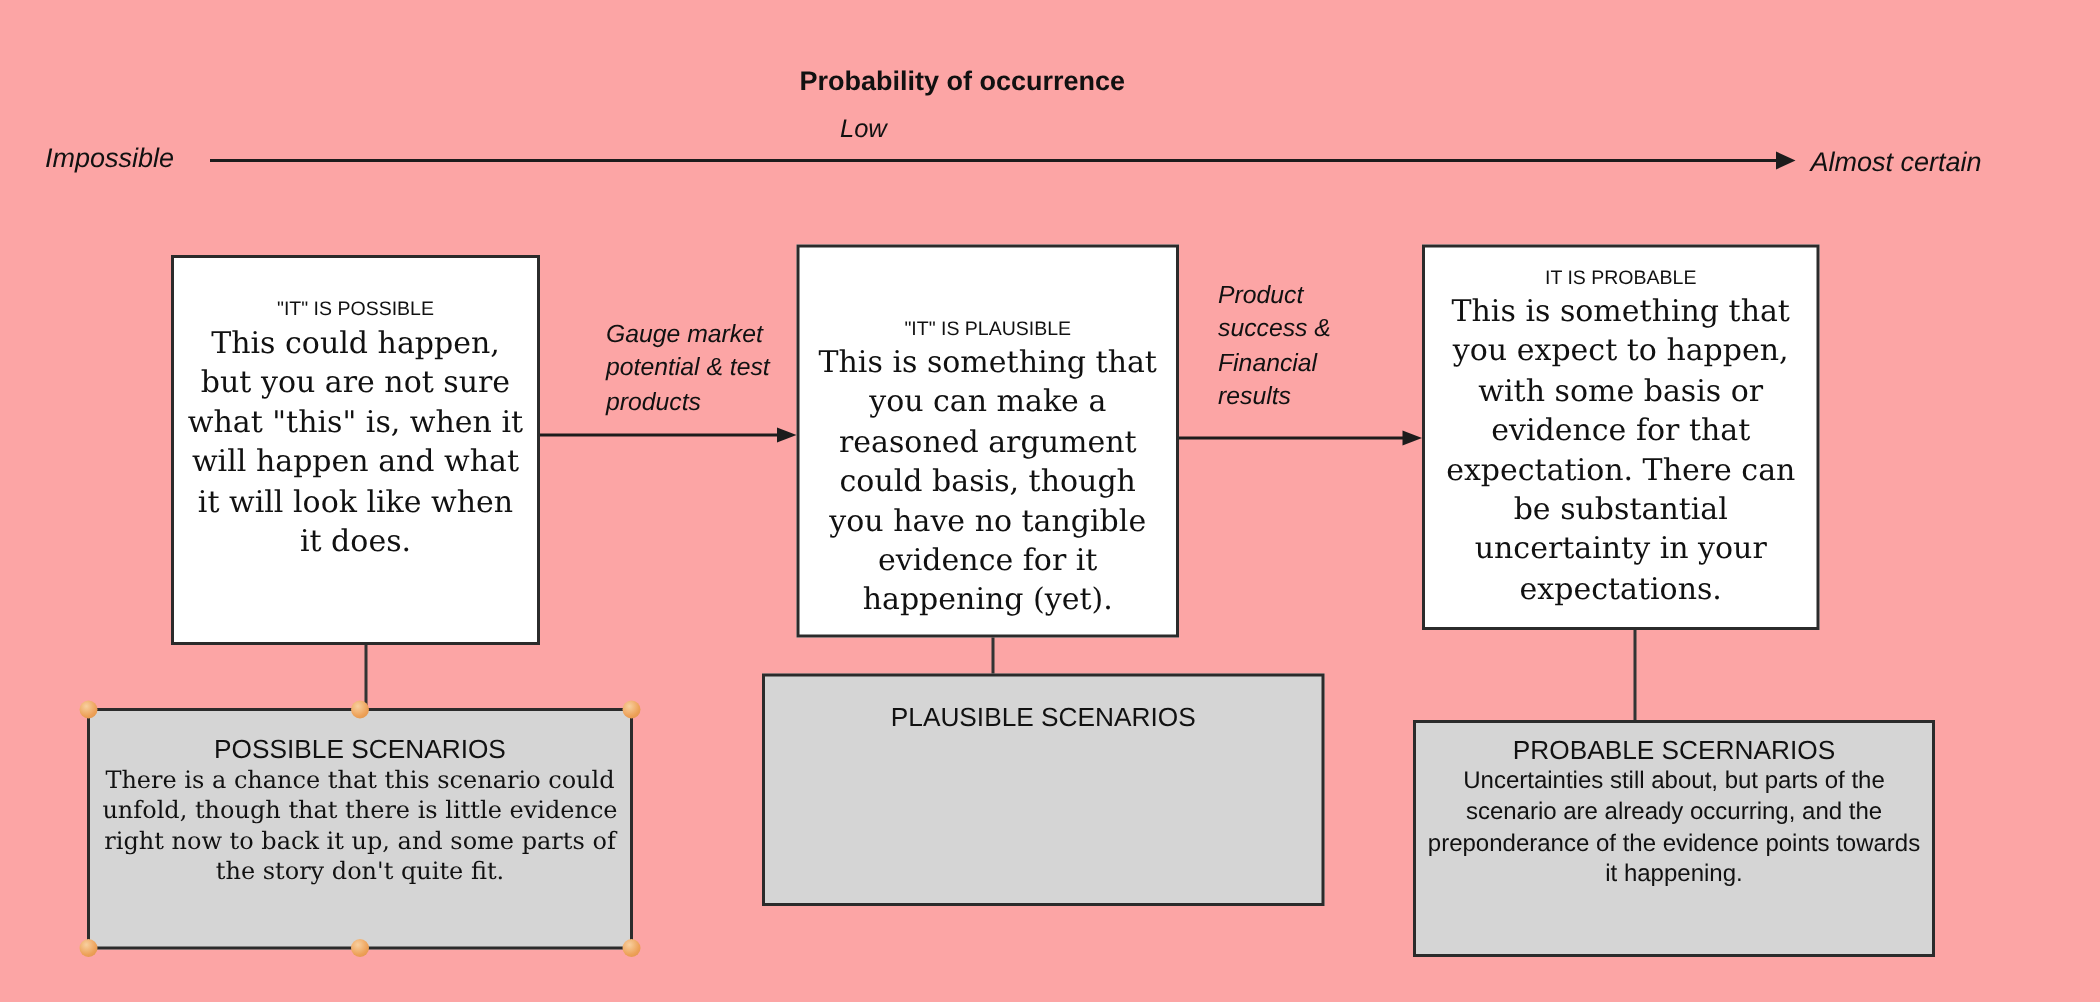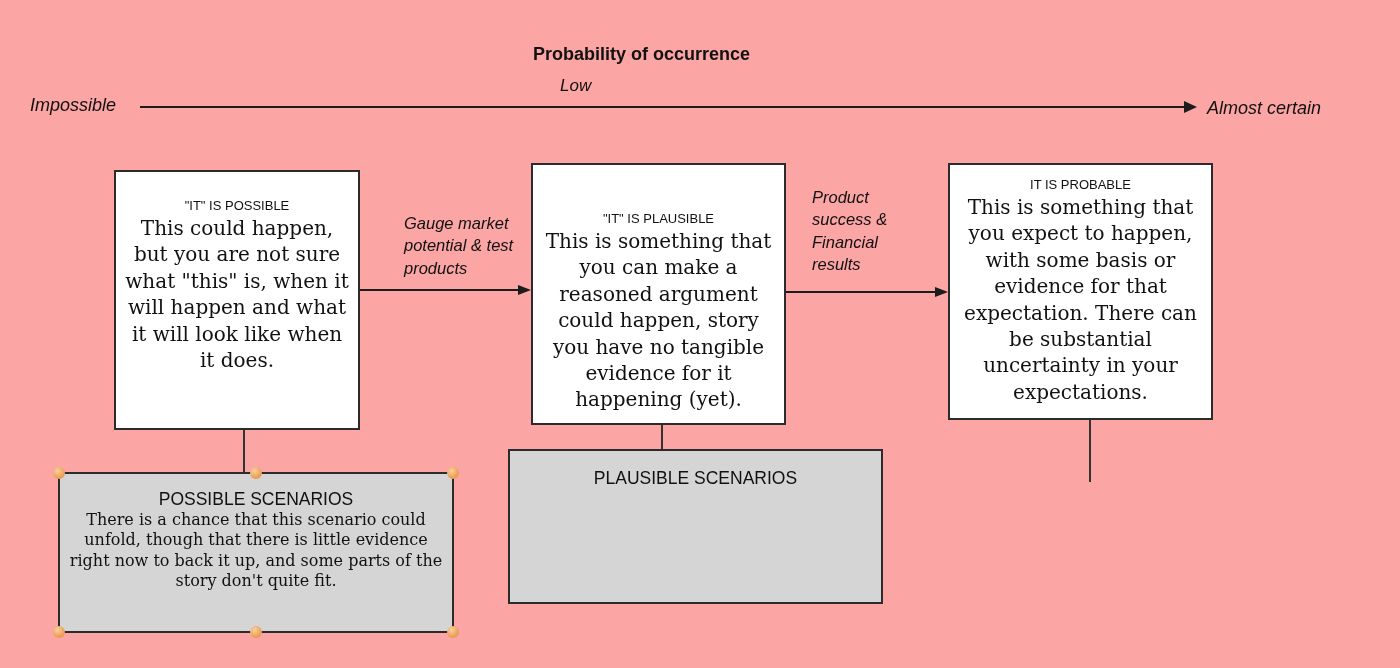--- a/index.html
+++ b/index.html
@@ -33,21 +33,21 @@
   .alabel { position:absolute; font-style:italic; font-size:16.5px; line-height:1.35; white-space:pre-line; }
   .al1 { left:372px; top:212px;margin-left:32px; }
   .al2 { left:812px; top:186px; }
   
   .connector { position:absolute; width:2px; background:#333; }
   .c1 { left:243px;  top:430px; height:44px; }
   .c2 { left:661px;  top:425px; height:52px; }
   .c3 { left:1089px; top:420px; height:62px; }
   
   .gbox { position:absolute; background:#d5d5d5; border:2px solid #2b2b2b; box-sizing:border-box; text-align:center; }
-  .g1 { left:58px;  top:472px; width:396px; height:161px; padding:15px 2px 0 2px; }
+  .g1 { left:58px;  top:472px; width:364px; height:161px; padding:15px 2px 0 2px; }
   .g2 { left:508px; top:449px; width:375px; height:155px; padding:17px 2px 0 2px; }
   .g3 { left:942px; top:480px; width:348px; height:158px; padding:8px 2px 0 2px; }
   .gtitle { font-size:17.5px; }
   .gbody-serif { font-family:"DejaVu Serif", serif; font-size:16px; line-height:1.28; }
   .gbody-sans  { font-size:16px; line-height:1.3; }
   
   .handle { position:absolute; width:12px; height:12px; border-radius:50%;
             background:radial-gradient(circle at 38% 32%, #f8d0a0, #eda158 60%, #dd9045); z-index:5; }
   .h-tl { left:-7px; top:-7px; }
   .h-tm { left:calc(50% - 6px); top:-7px; }
@@ -67,21 +67,21 @@
   <div class="axis-line"></div>
   <div class="axis-head"></div>
   <div class="axis-right">Almost certain</div>
 
   <div class="wbox b1">
     <div class="wtitle">"IT" IS POSSIBLE</div>
     <div class="wbody">This could happen, but you are not sure what "this" is, when it will happen and what it will look like when it does.</div>
   </div>
   <div class="wbox b2">
     <div class="wtitle">"IT" IS PLAUSIBLE</div>
-    <div class="wbody">This is something that you can make a reasoned argument could happen, story you have no tangible evidence for it happening (yet).</div>
+    <div class="wbody">This is something that you can make a reasoned argument could basis, though you have no tangible evidence for it happening (yet).</div>
   </div>
   <div class="wbox b3">
     <div class="wtitle">IT IS PROBABLE</div>
     <div class="wbody">This is something that you expect to happen, with some basis or evidence for that expectation. There can be substantial uncertainty in your expectations.</div>
   </div>
 
   <div class="harrow a1"></div>
   <div class="ahead ah1"></div>
   <div class="alabel al1">Gauge market
 potential &amp; test
@@ -106,14 +106,18 @@
     <div class="handle h-bm"></div>
     <div class="handle h-br"></div>
     <div class="gtitle">POSSIBLE SCENARIOS</div>
     <div class="gbody-serif">There is a chance that this scenario could unfold, though that there is little evidence right now to back it up, and some parts of the story don't quite fit.</div>
   </div>
 
   <div class="gbox g2">
     <div class="gtitle">PLAUSIBLE SCENARIOS</div>
   </div>
 
+  <div class="gbox g3">
+    <div class="gtitle">PROBABLE SCERNARIOS</div>
+    <div class="gbody-sans">Uncertainties still about, but parts of the scenario are already occurring, and the preponderance of the evidence points towards it happening.</div>
+  </div>
 
 </div>
 
 </body></html>

